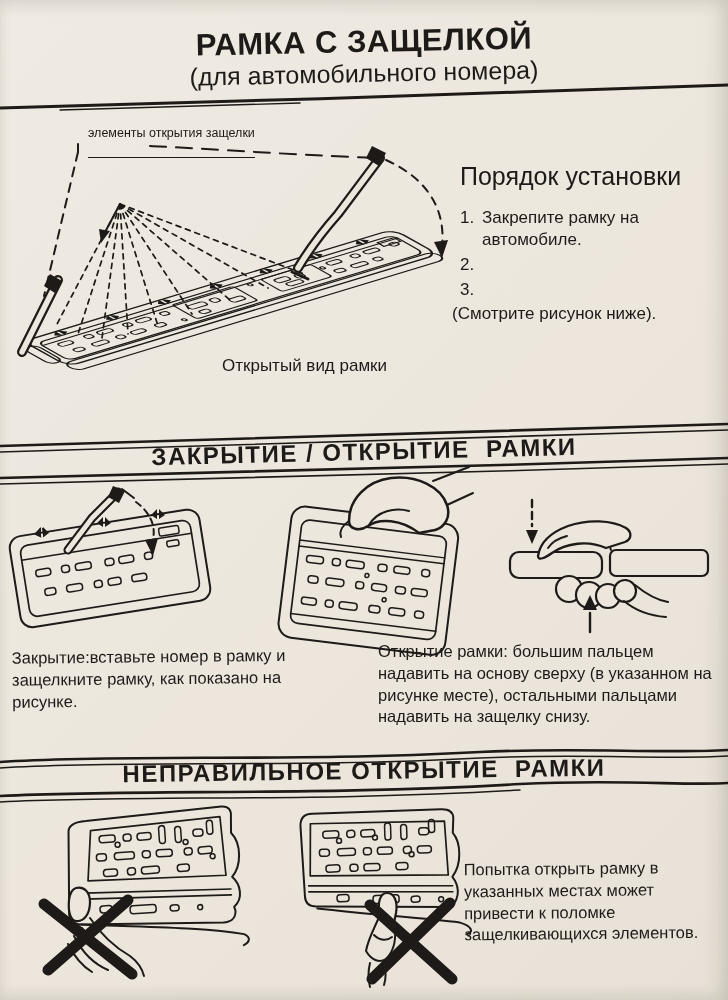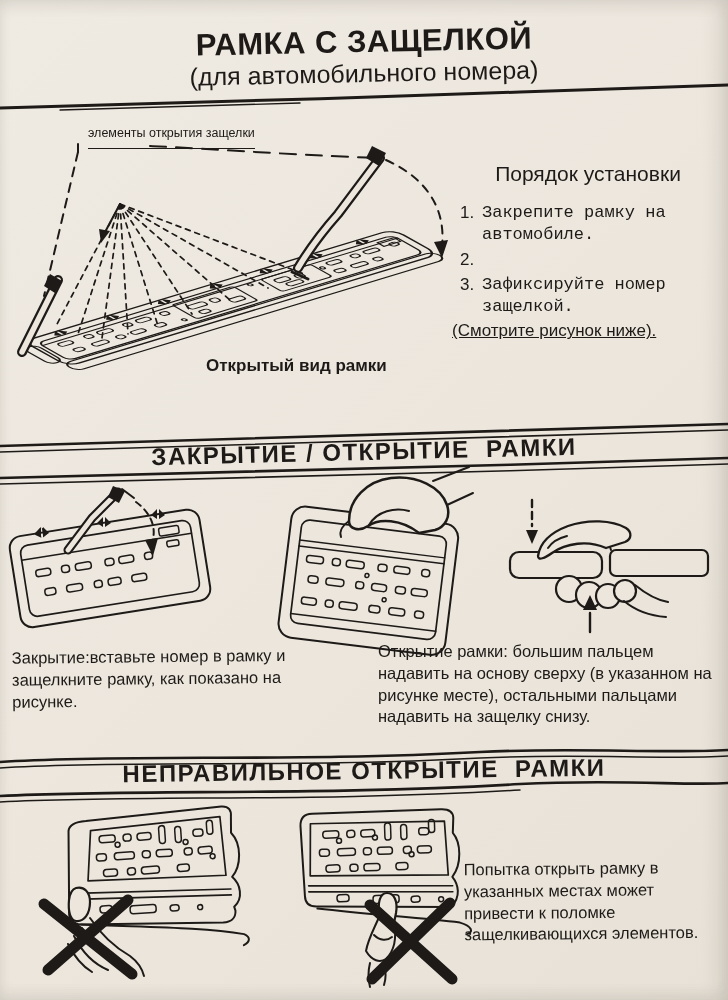--- a/index.html
+++ b/index.html
@@ -9,28 +9,28 @@
     box-shadow:inset -10px 0 18px rgba(60,50,40,.10), inset 0 -6px 14px rgba(60,50,40,.05), inset 0 8px 14px rgba(60,50,40,.04);
     font-family:"Liberation Sans",sans-serif;color:#1d1a17;
   }
   .abs{position:absolute;}
   svg{position:absolute;overflow:visible;}
   .ln{fill:none;stroke:#1d1a17;stroke-width:2;stroke-linecap:round;stroke-linejoin:round;}
   .fillink{fill:#1d1a17;stroke:none;}
   .paperfill{fill:#ece6dd;}
   #title{left:0;top:24px;width:728px;text-align:center;font-size:31px;font-weight:700;letter-spacing:.5px;transform:rotate(-1.2deg);}
   #subtitle{left:0;top:59px;width:728px;text-align:center;font-size:25px;font-weight:400;transform:rotate(-1.2deg);}
-  .diag-label{font-size:12.5px;font-weight:500;border-bottom:1.5px solid #1d1a17;padding-bottom:8px;white-space:nowrap;}
-  #open-view-caption{left:206px;top:356px;font-size:17px;font-weight:700;}
+  .diag-label{font-size:12.5px;font-weight:500;border-bottom:1.5px solid #1d1a17;padding-bottom:17px;white-space:nowrap;}
+  #open-view-caption{left:222px;top:356px;font-size:17px;font-weight:400;}
   #install{left:460px;top:162px;width:256px;}
-  #install-heading{text-align:center;font-size:21px;margin-bottom:16px;}
+  #install-heading{text-align:left;font-size:25px;margin-bottom:16px;}
   .step{display:flex;font-size:17px;line-height:1.3;margin-bottom:3px;}
   .step .num{width:22px;flex:0 0 22px;}
-  .step .txt{width:228px;font-family:Liberation Mono, monospace;}
-  #install-note{font-size:17px;margin-left:-8px;margin-top:2px;text-decoration:underline;}
+  .step .txt{width:228px;}
+  #install-note{font-size:17px;margin-left:-8px;margin-top:2px;}
   .band-title{left:0;width:728px;text-align:center;font-size:24px;font-weight:700;letter-spacing:1.5px;white-space:pre;}
   #band1-title{top:438px;transform:rotate(-1.4deg);}
   #band2-title{top:757px;transform:rotate(-0.8deg);}
   .caption{font-size:16.5px;line-height:1.32;}
   #caption-close{left:12px;top:646px;width:330px;transform:rotate(-0.6deg);}
   #caption-open{left:378px;top:641px;width:348px;}
   #caption-warn{left:464px;top:858px;width:262px;transform:rotate(-0.6deg);}
 </style>
 </head>
 <body>
@@ -136,21 +136,20 @@
     <div id="install-heading">Порядок установки</div>
     <div class="step">
       <span class="num">1.</span>
       <span class="txt">Закрепите рамку на автомобиле.</span>
     </div>
     <div class="step">
       <span class="num">2.</span>
     </div>
     <div class="step">
       <span class="num">3.</span>
-      <span class="txt">Зафиксируйте номер защелкой.</span>
     </div>
     <div id="install-note">(Смотрите рисунок ниже).</div>
   </div>
 
   <svg class="abs" style="left:0;top:422px" width="728" height="64" viewBox="0 0 728 64">
     <path class="ln" style="stroke-width:2.6" d="M0,24 C180,20 420,12 728,2"></path>
     <path class="ln" style="stroke-width:1.6" d="M0,30 C180,26 420,18 728,8"></path>
     <path class="ln" style="stroke-width:2.6" d="M0,56 C200,52 480,44 728,36"></path>
     <path class="ln" style="stroke-width:1.6" d="M0,62 C200,58 480,50 728,42"></path>
   </svg>

